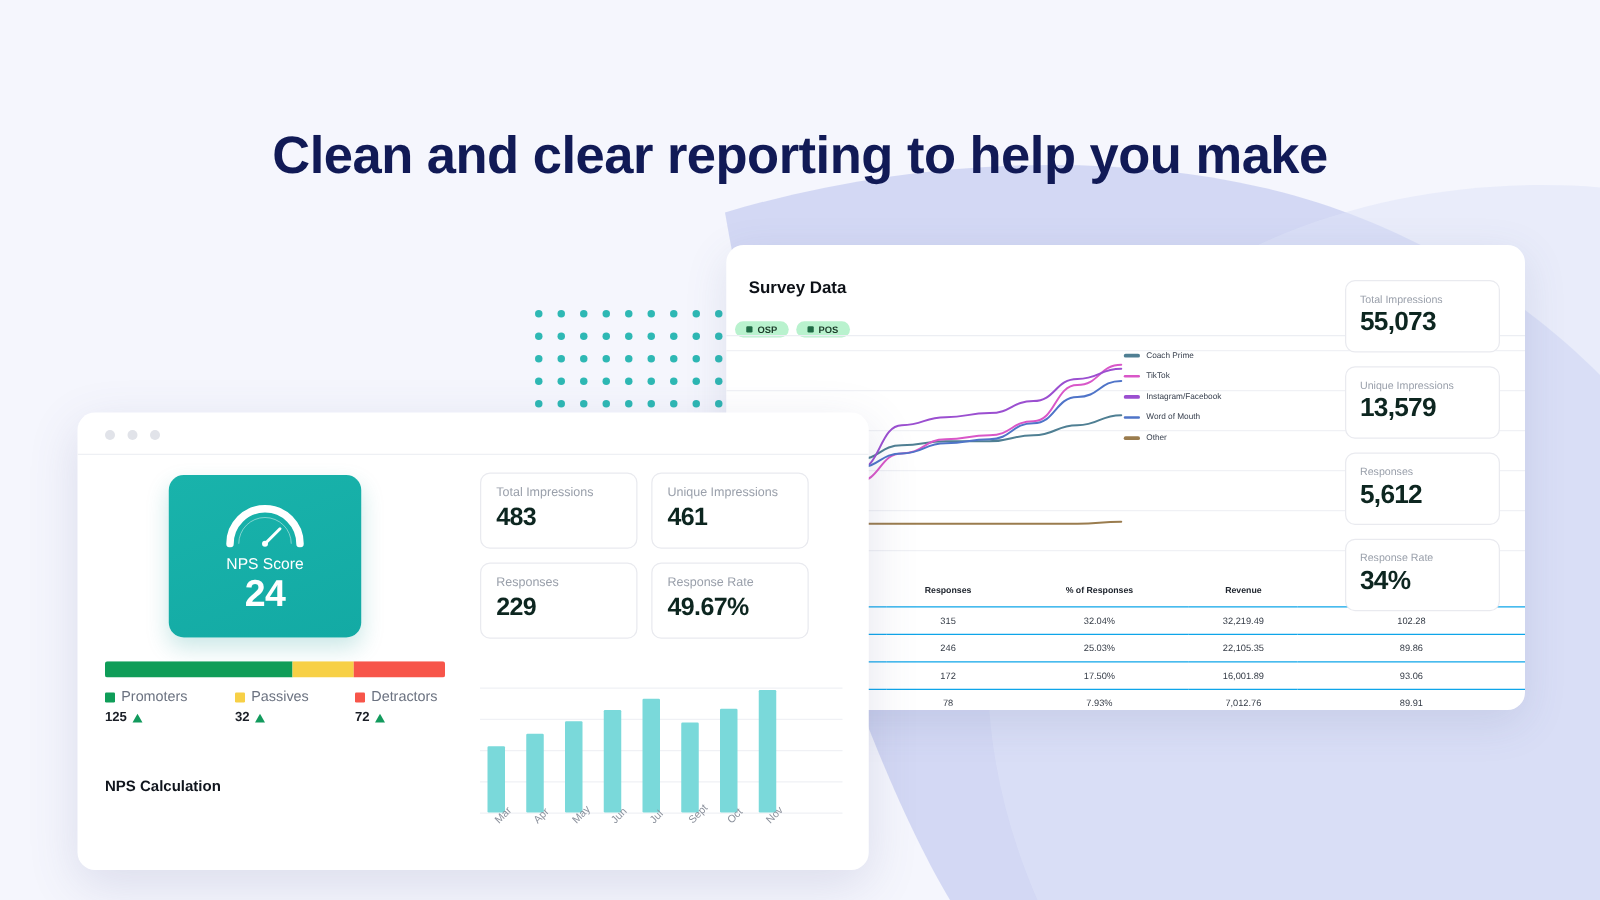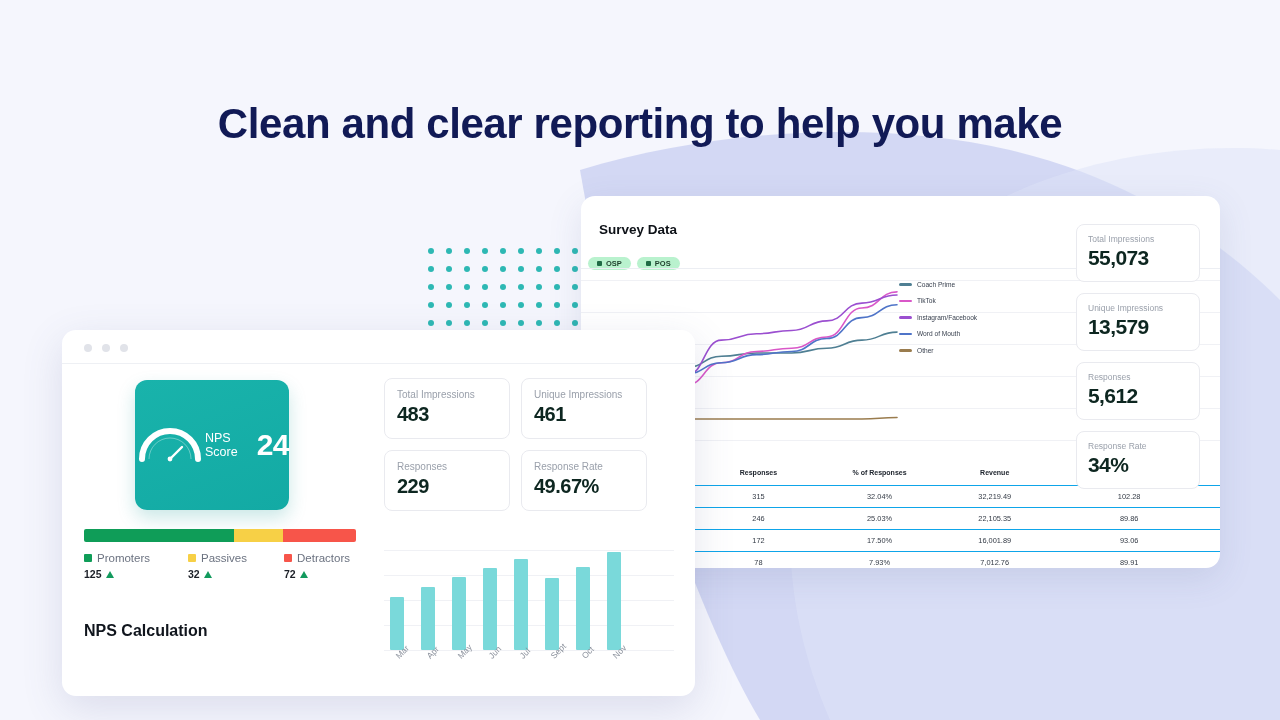--- a/index.html
+++ b/index.html
@@ -100,42 +100,42 @@
     background: #e1e3e9;
   }
   #nps-titlebar .d1 { left: 22px; }
   #nps-titlebar .d2 { left: 40px; }
   #nps-titlebar .d3 { left: 58px; }
 
   #nps-gauge-card {
     position: absolute; left: 73px; top: 50px; width: 154px; height: 130px;
     background: linear-gradient(160deg,#19b3ab 0%,#13aaa4 100%);
     border-radius: 12px; box-shadow: 0 8px 18px rgba(20,150,145,.22);
-    display: flex; flex-direction: row; align-items: center; justify-content: center;
+    display: flex; flex-direction: column; align-items: center; justify-content: center;
   }
   #nps-gauge-card .gauge-wrap { width: 70px; height: 40px; position: relative; margin-bottom: 6px; }
   #nps-gauge-card .g-label { font-size: 12.5px; color: #ffffff; margin-bottom: 1px; }
   #nps-gauge-card .g-value { font-size: 30px; font-weight: bold; color: #ffffff; letter-spacing: -0.5px; }
 
   #nps-bar { position: absolute; left: 22px; top: 199px; width: 272px; height: 13px; display: flex; border-radius: 2px; overflow: hidden; }
   #nps-bar .seg { height: 100%; }
 
   #nps-legend { position: absolute; left: 22px; top: 222px; width: 290px; }
   .npsleg-item { position: absolute; }
   .npsleg-head { display: flex; align-items: center; gap: 5px; }
   .npsleg-sq { width: 8px; height: 8px; border-radius: 1px; display: inline-block; }
   .npsleg-name { font-size: 11.5px; color: #6b7280; }
   .npsleg-count { font-size: 10.5px; font-weight: bold; color: #1b1f27; margin-top: 4px; display: flex; align-items: center; gap: 4px; }
   .tri-up {
     width: 0; height: 0; display: inline-block;
     border-left: 4.5px solid transparent; border-right: 4.5px solid transparent;
     border-bottom: 7px solid #129a5d;
   }
 
-  #nps-calc-title { position: absolute; left: 22px; top: 292px; font-size: 16px; font-weight: bold; color: #10151d; }
+  #nps-calc-title { position: absolute; left: 22px; top: 292px; font-size: 12px; font-weight: bold; color: #10151d; }
   #nps-calc-row { position: absolute; left: 22px; top: 318px; display: flex; align-items: center; }
   #nps-calc-row .promo { font-size: 13px; font-weight: bold; color: #21a65c; }
   #nps-calc-row .minus { font-size: 13px; font-weight: bold; color: #2b3038; margin: 0 26px; }
   #nps-calc-row .detr { font-size: 13px; font-weight: bold; color: #ef4444; }
 
   
   #nps-kpis { position: absolute; left: 322px; top: 48px; width: 268px; display: flex; flex-wrap: wrap; gap: 11px; }
   .kpi2-card {
     border: 1px solid #e9eaef; border-radius: 8px; background: #fff;
     width: 126px; padding: 10px 12px 12px 12px;

